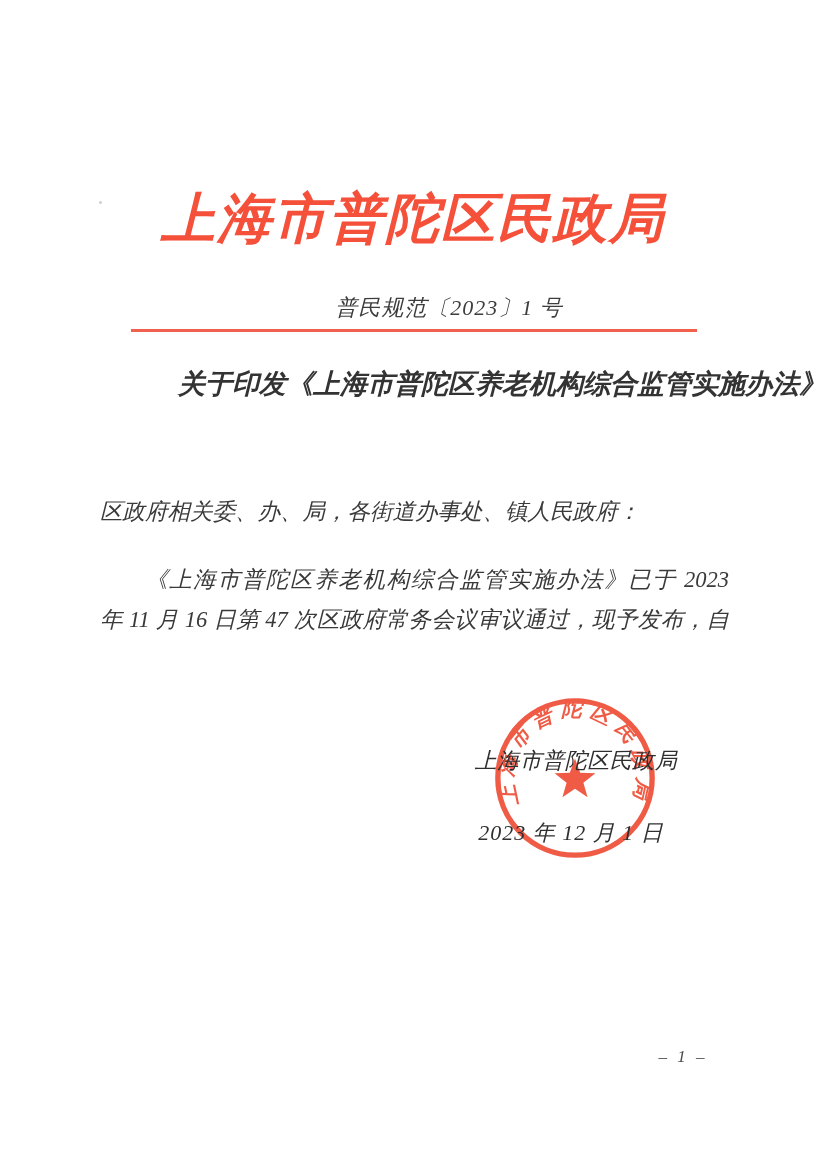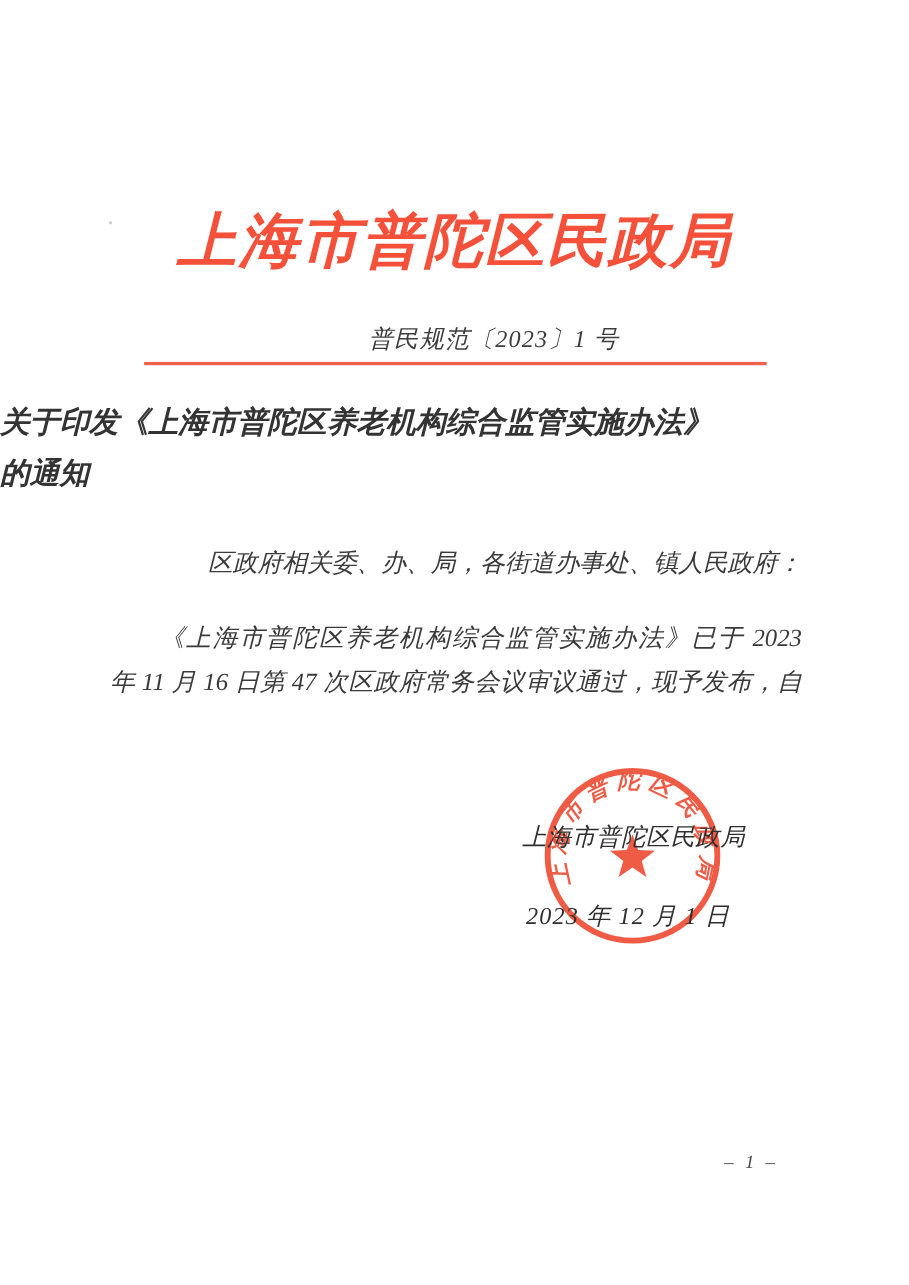--- a/index.html
+++ b/index.html
@@ -48,37 +48,37 @@
     width: 566px;
     height: 3px;
     background: #f0604c;
   }
 
   .doc-title {
     position: absolute;
     top: 361px;
     left: 0;
     width: 100%;
-    text-align: left;
+    text-align: right;
     font-weight: bold;
     font-size: 27px;
     line-height: 46px;
     color: #333333;
   }
 
   .body-block {
     position: absolute;
     top: 492px;
     left: 100px;
     width: 629px;
     font-size: 22.5px;
     line-height: 40px;
     color: #3a3a3a;
   }
-  .body-line { width: 100%; text-align: right; }
+  .body-line { width: 100%; }
   .body-line.justified { text-align: justify; text-align-last: justify; }
   .body-line.indent { text-indent: 2em; margin-top: 28px; }
 
   .seal {
     position: absolute;
     left: 492px;
     top: 695px;
     width: 166px;
     height: 166px;
     z-index: 1;
@@ -146,21 +146,20 @@
   <div class="scan-speck"></div>
 
   <div class="agency-title">上海市普陀区民政局</div>
 
   <div class="doc-number">普民规范〔2023〕1 号</div>
 
   <div class="red-rule"></div>
 
   <div class="doc-title">
     <div>关于印发《上海市普陀区养老机构综合监管实施办法》</div>
-    <div>的通知</div>
   </div>
 
   <div class="body-block">
     <div class="body-line">区政府相关委、办、局，各街道办事处、镇人民政府：</div>
     <div class="body-line justified indent">《上海市普陀区养老机构综合监管实施办法》已于 2023</div>
     <div class="body-line justified">年 11 月 16 日第 47 次区政府常务会议审议通过，现予发布，自</div>
   </div>
 
   <svg class="seal" viewBox="0 0 170 170" xmlns="http://www.w3.org/2000/svg">
     <circle cx="85" cy="85" r="79" fill="none" stroke="#ee4f38" stroke-width="5.5"></circle>

